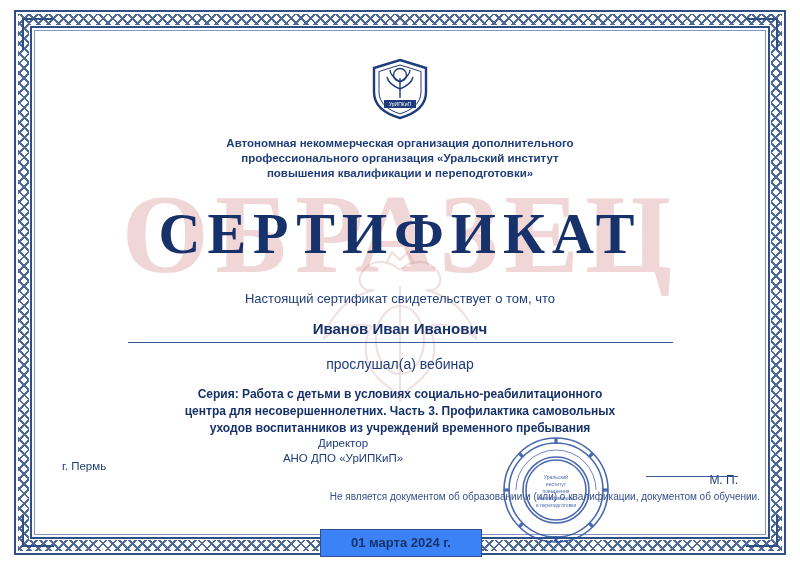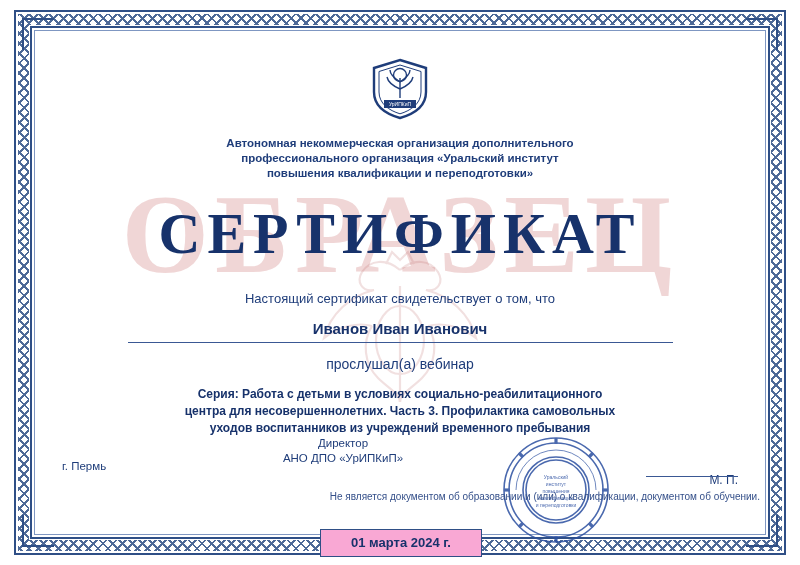--- a/index.html
+++ b/index.html
@@ -227,21 +227,21 @@
   }
 
   
   .date-box {
     position: absolute;
     left: 320px;
     top: 529px;
     width: 160px;
     height: 26px;
     border: 1px solid #2f4f86;
-    background: #f9a8d4;
+    background: #3b82f6;
     color: #17326b;
     font-size: 13px;
     font-weight: bold;
     line-height: 26px;
     text-align: center;
     z-index: 8;
   }
 
   
   .corner {

